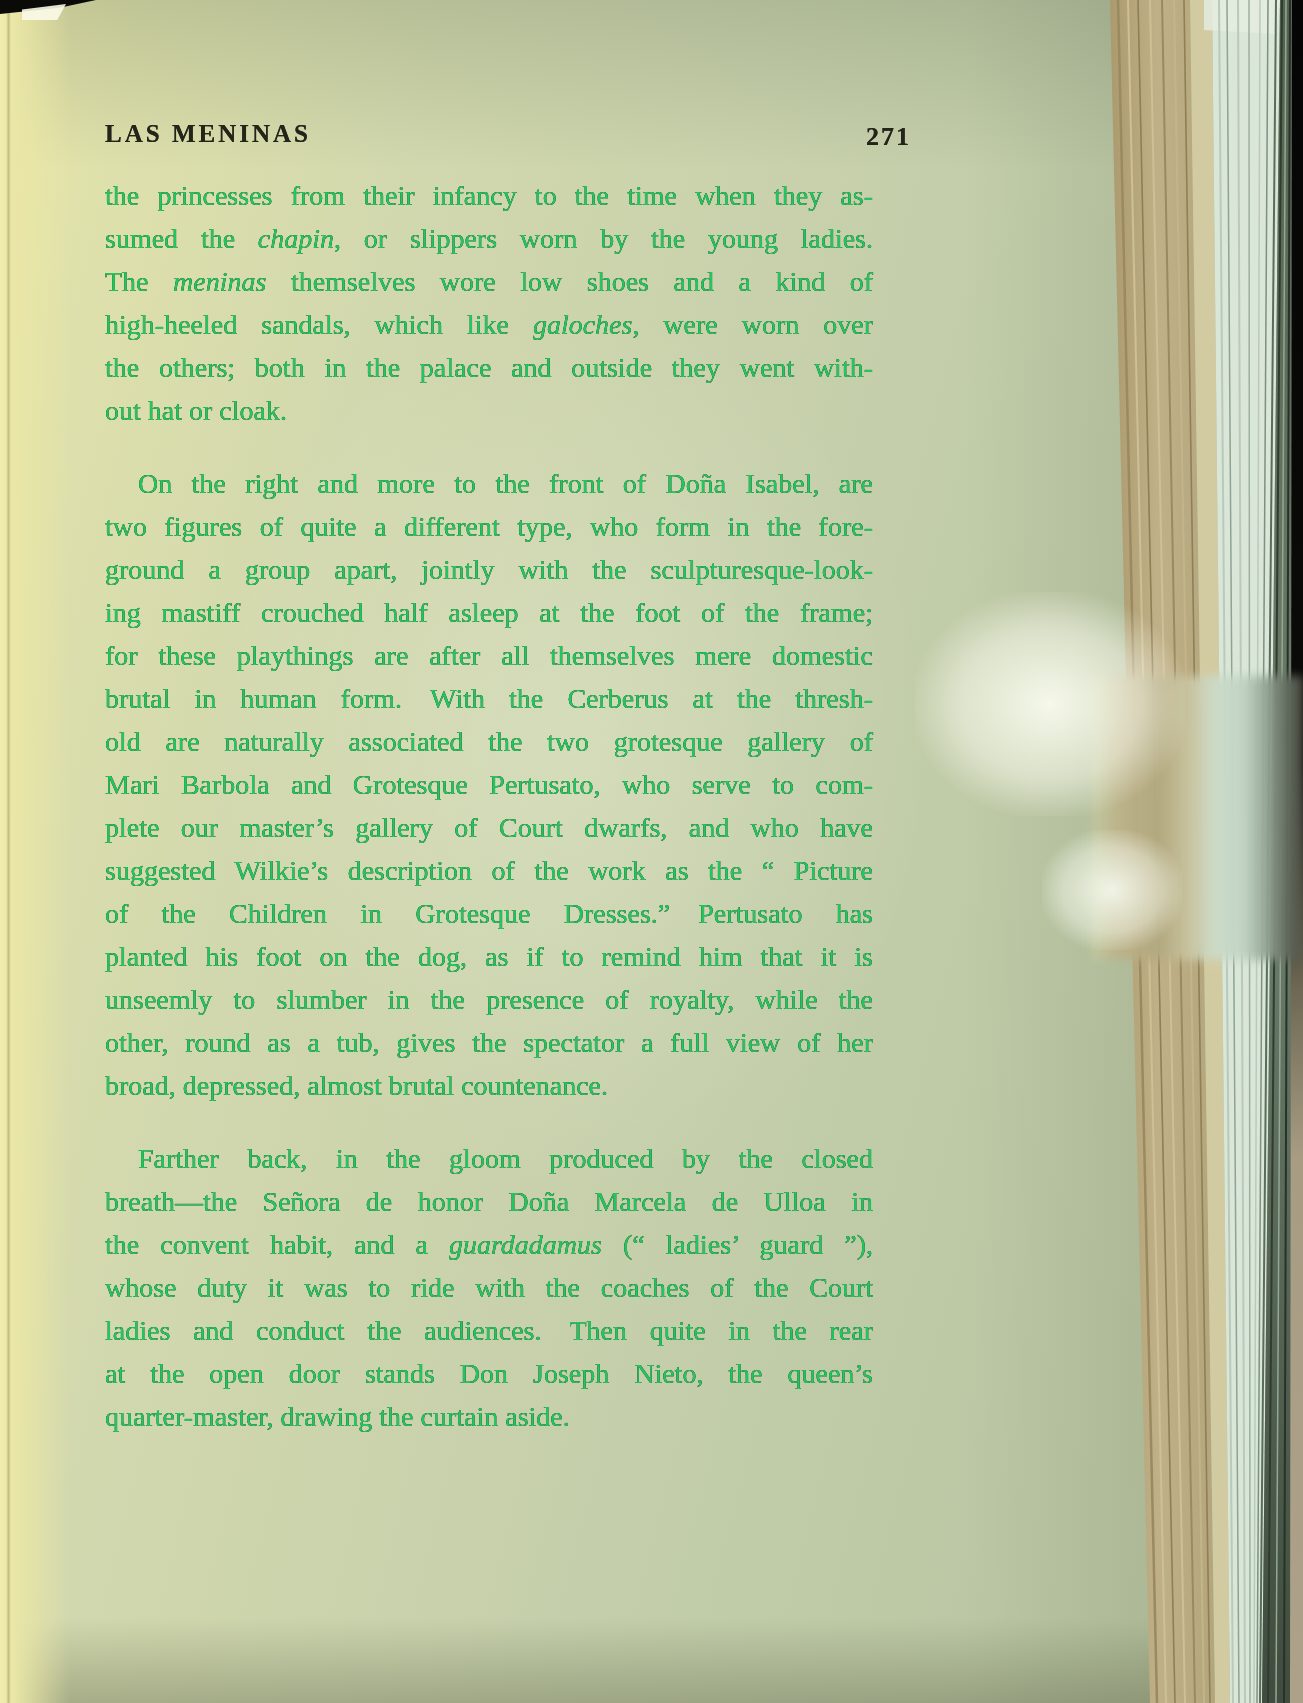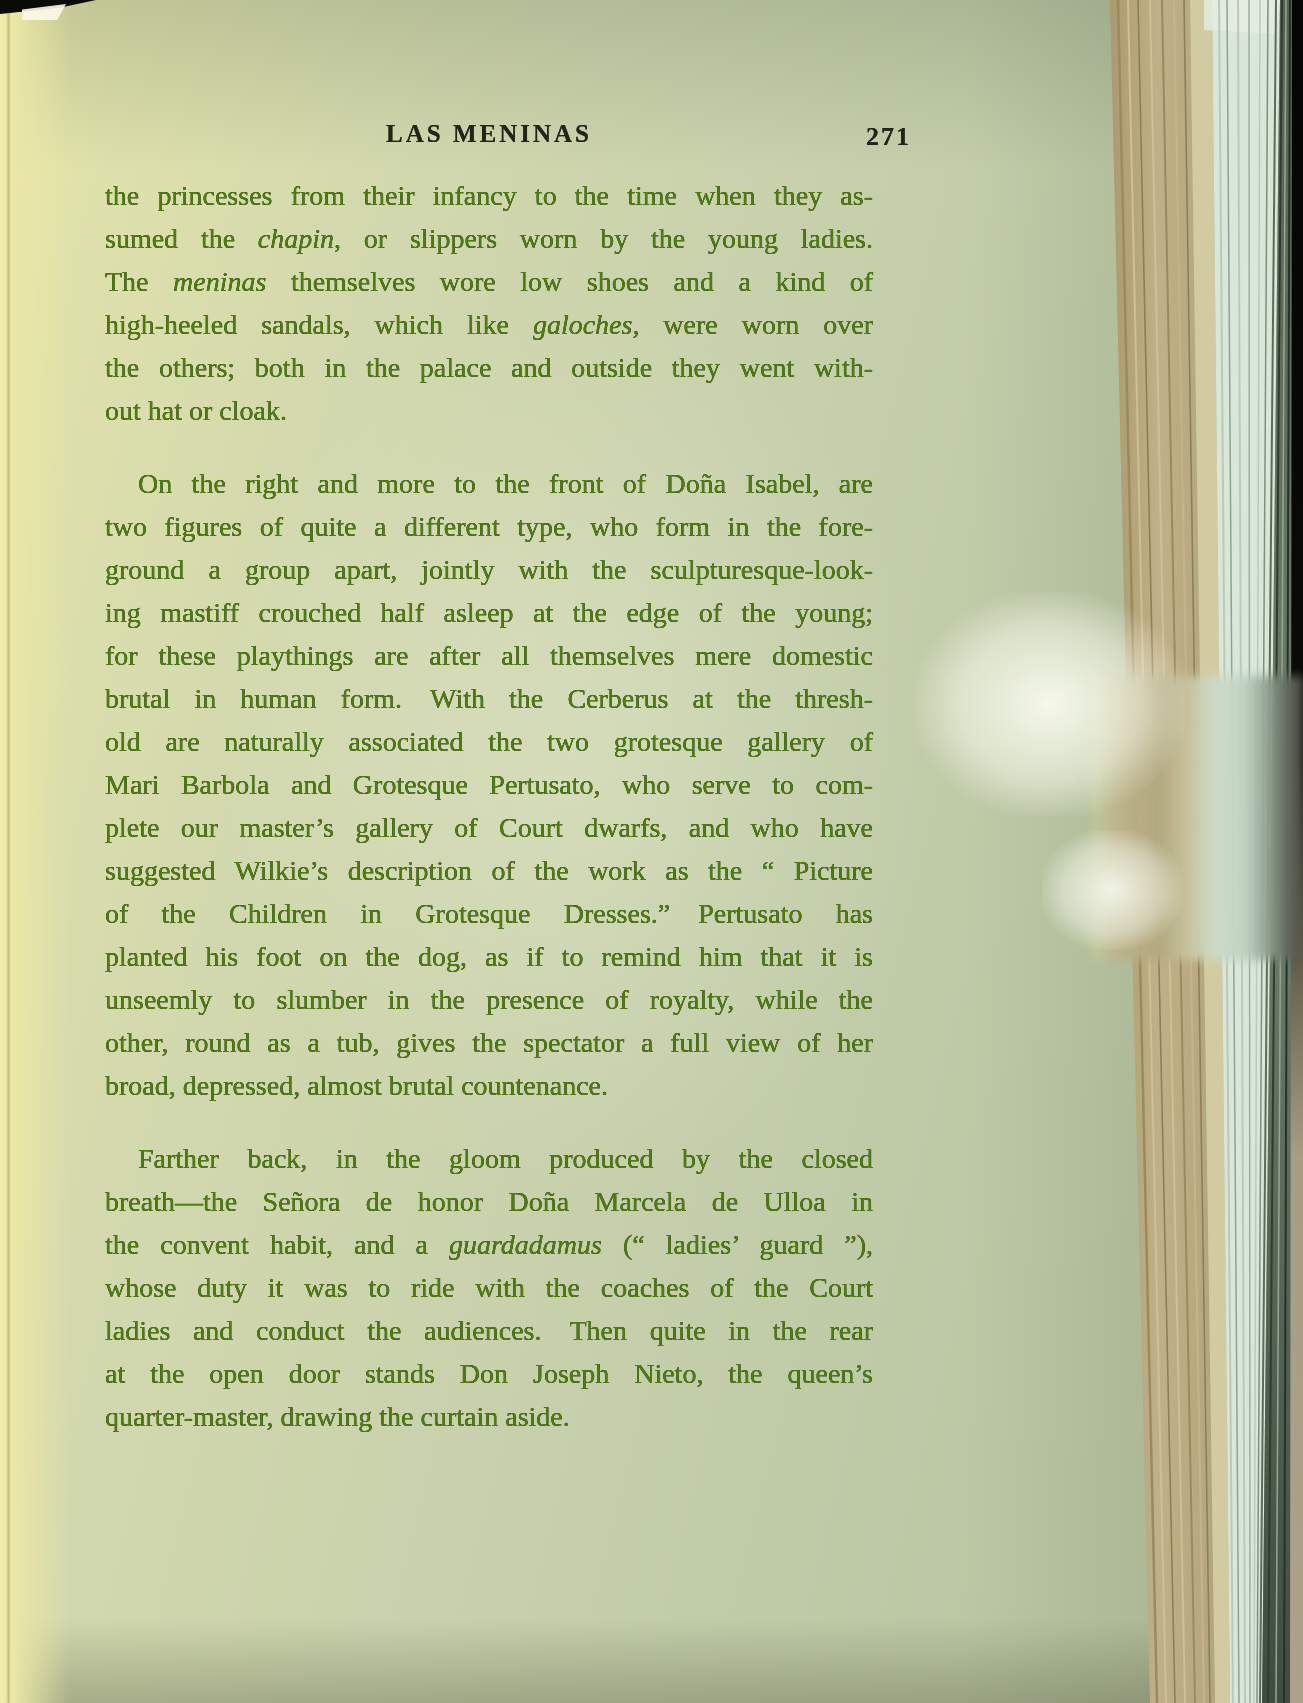--- a/index.html
+++ b/index.html
@@ -30,33 +30,33 @@
   .corner-sliver-white{
     position:absolute;left:22px;top:4px;width:44px;height:16px;background:#fbfae8;
     clip-path:polygon(0 35%,100% 0,80% 100%,0 100%);opacity:.9;
   }
   
   .runhead{
     position:absolute;left:105px;top:120px;width:768px;height:36px;
     color:#23251a;
   }
   .runhead .title{
-    display:block;text-align:center;
+    display:block;
     font-size:25px;font-weight:700;letter-spacing:3px;
     text-shadow:0 0 .6px rgba(35,37,26,.85);
   }
   .runhead .pagenum{
     position:absolute;right:-38px;top:2px;
     font-size:26px;font-weight:700;letter-spacing:2px;
     text-shadow:0 0 .6px rgba(35,37,26,.85);
   }
   
   .textblock{
     position:absolute;left:105px;top:174px;width:768px;
-    color:#4d7c0f;font-size:28px;line-height:43px;
+    color:#22c55e;font-size:28px;line-height:43px;
   }
   .line{
     height:43px;white-space:pre-wrap;
     text-align:justify;text-align-last:justify;
     text-shadow:0 0 .55px rgba(38,42,30,.9),0 0 .3px rgba(38,42,30,.6);
   }
   .line.last{text-align-last:left;}
   .line.indent{text-indent:33px;margin-top:30px;}
   .line .it{font-style:italic;}
   
@@ -96,21 +96,21 @@
   <div class="textblock" id="textblock">
       <div class="line"><span>the princesses from their infancy to the time when they as-</span></div>
       <div class="line"><span>sumed the </span><span class="it">chapin</span><span>, or slippers worn by the young ladies.</span></div>
       <div class="line"><span>The </span><span class="it">meninas</span><span> themselves wore low shoes and a kind of</span></div>
       <div class="line"><span>high-heeled sandals, which like </span><span class="it">galoches</span><span>, were worn over</span></div>
       <div class="line"><span>the others; both in the palace and outside they went with-</span></div>
       <div class="line last"><span>out hat or cloak.</span></div>
       <div class="line indent"><span>On the right and more to the front of Doña Isabel, are</span></div>
       <div class="line"><span>two figures of quite a different type, who form in the fore-</span></div>
       <div class="line"><span>ground a group apart, jointly with the sculpturesque-look-</span></div>
-      <div class="line"><span>ing mastiff crouched half asleep at the edge of the young;</span></div>
+      <div class="line"><span>ing mastiff crouched half asleep at the foot of the frame;</span></div>
       <div class="line"><span>for these playthings are after all themselves mere domestic</span></div>
       <div class="line"><span>brutal in human form. With the Cerberus at the thresh-</span></div>
       <div class="line"><span>old are naturally associated the two grotesque gallery of</span></div>
       <div class="line"><span>Mari Barbola and Grotesque Pertusato, who serve to com-</span></div>
       <div class="line"><span>plete our master’s gallery of Court dwarfs, and who have</span></div>
       <div class="line"><span>suggested Wilkie’s description of the work as the “ Picture</span></div>
       <div class="line"><span>of the Children in Grotesque Dresses.” Pertusato has</span></div>
       <div class="line"><span>planted his foot on the dog, as if to remind him that it is</span></div>
       <div class="line"><span>unseemly to slumber in the presence of royalty, while the</span></div>
       <div class="line"><span>other, round as a tub, gives the spectator a full view of her</span></div>

